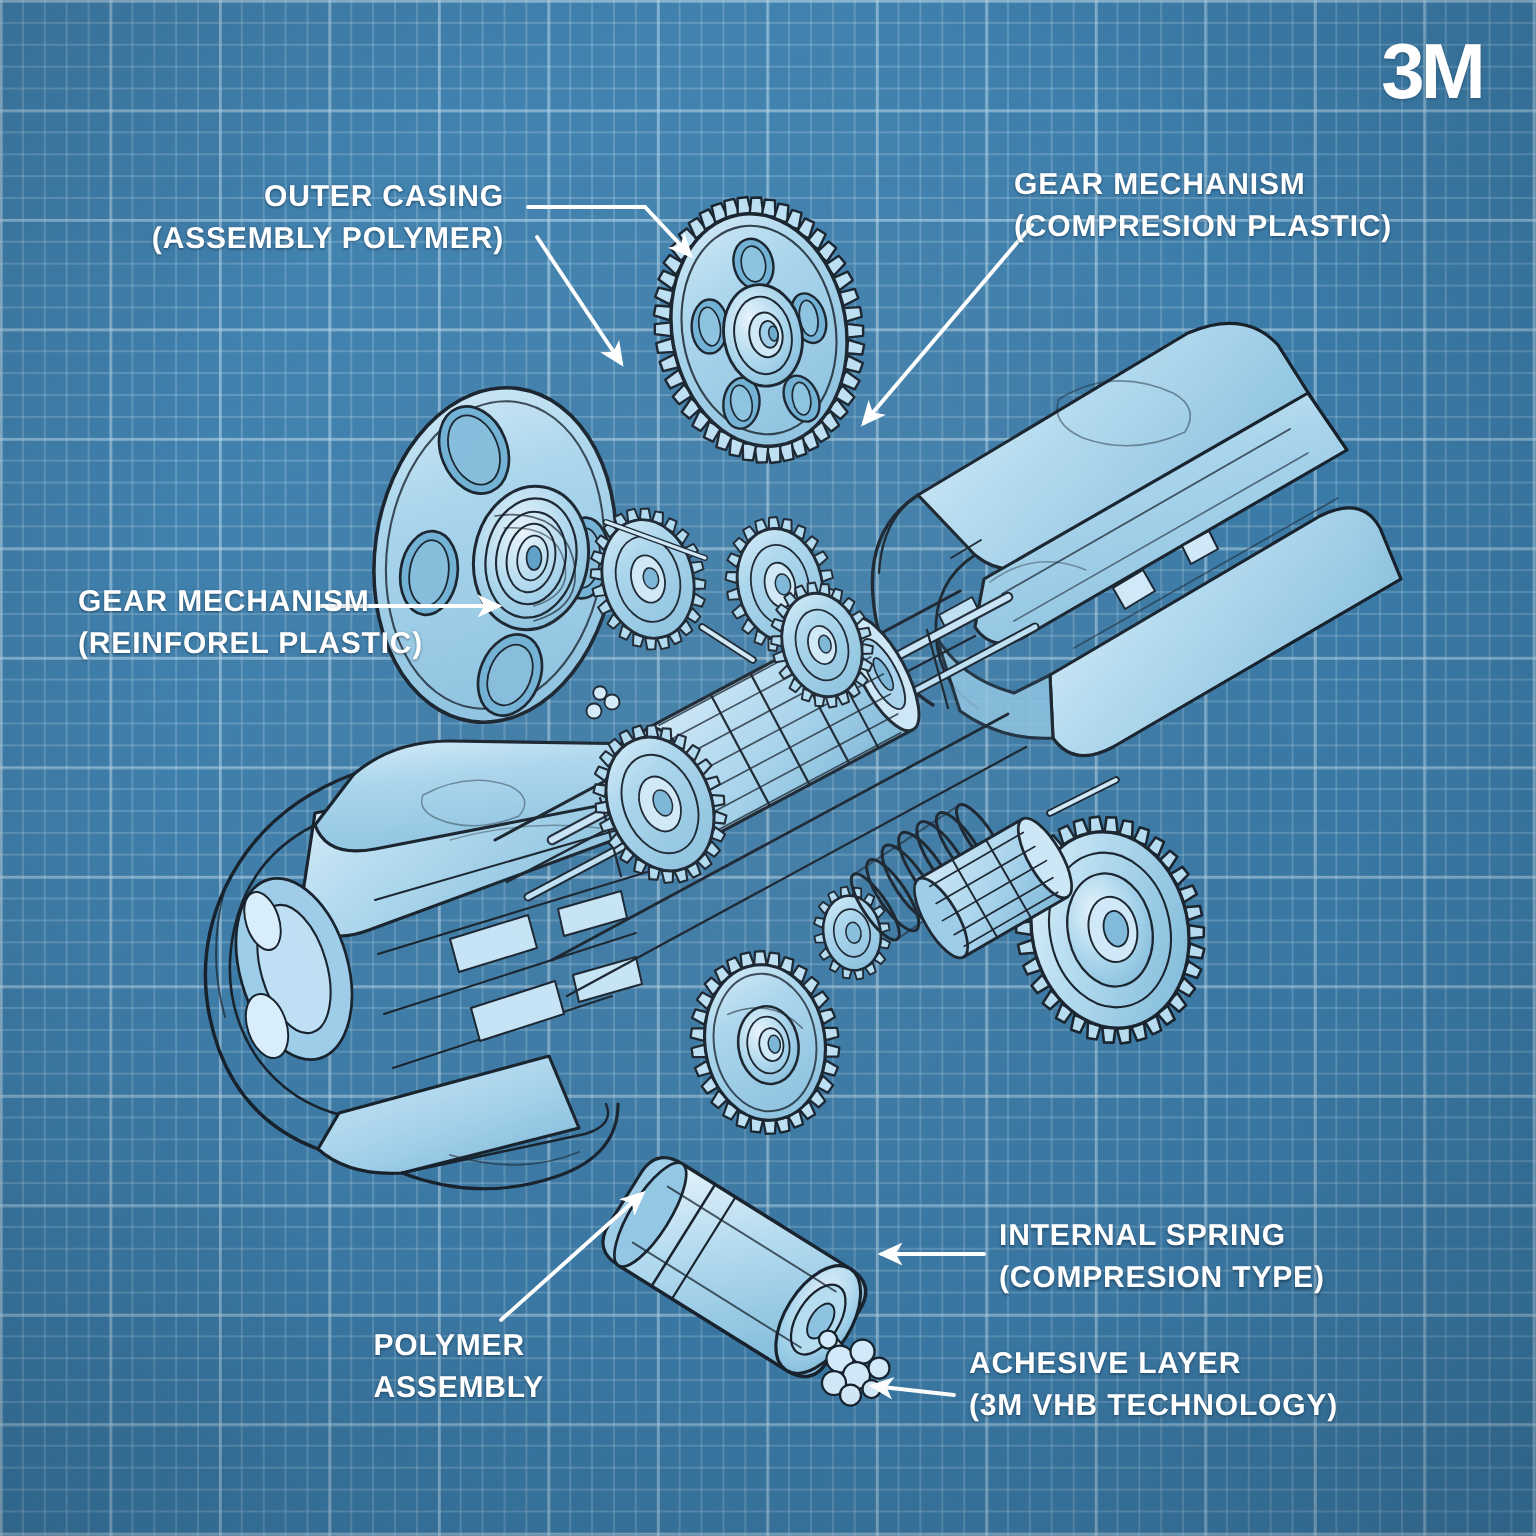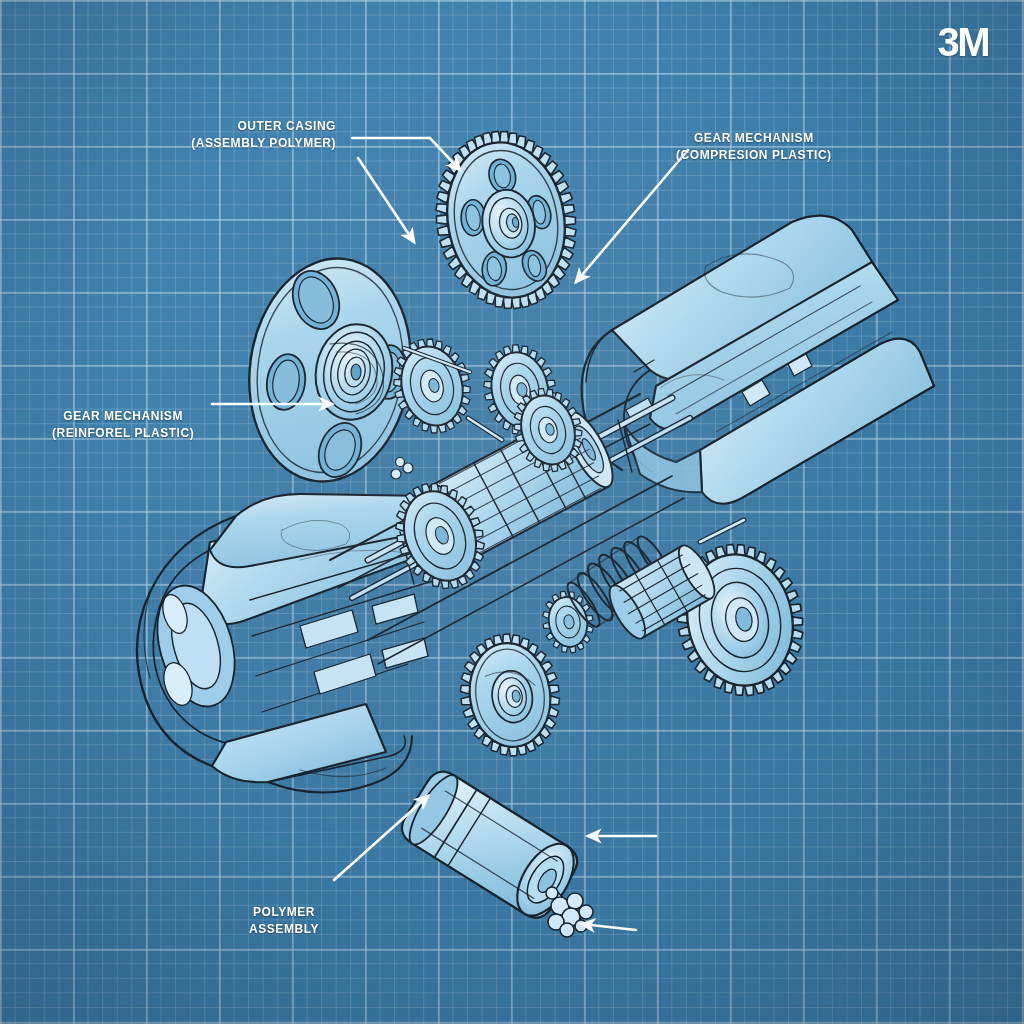--- a/index.html
+++ b/index.html
@@ -31,34 +31,34 @@
   }
   #vignette{
     position:absolute;inset:0;pointer-events:none;
     background:radial-gradient(ellipse at 50% 45%, rgba(255,255,255,.06) 0%, rgba(0,0,0,0) 55%, rgba(0,0,0,.18) 100%);
   }
   
   #drawing{position:absolute;inset:0;}
   
   #brand-logo{
     position:absolute;right:36px;top:22px;
-    color:#ffffff;font-weight:bold;font-size:40px;letter-spacing:-2.5px;
+    color:#ffffff;font-weight:bold;font-size:52px;letter-spacing:-2.5px;
     font-family:"Liberation Sans",sans-serif;line-height:1;
     text-shadow:0 1px 2px rgba(0,0,0,.25);
   }
   
   .callout{
     position:absolute;color:#ffffff;font-weight:bold;
-    font-size:12px;letter-spacing:.55px;line-height:1.38;
+    font-size:20px;letter-spacing:.55px;line-height:1.38;
     text-shadow:0 1px 2px rgba(10,30,50,.55);
     white-space:nowrap;
   }
   .callout .l2{display:block;}
   .ta-right{text-align:right;}
-  .ta-left{text-align:center;margin-top:20px;}
+  .ta-left{text-align:left;}
 </style>
 </head>
 <body>
 
 <div id="stage">
 
   <div id="grid-fine"></div>
   <div id="grid-major"></div>
   <div id="paper-noise"></div>
 
@@ -641,20 +641,28 @@
   <div class="callout ta-left" style="left:676px;top:110px;">
     <span class="l1">GEAR MECHANISM</span>
     <span class="l2">(COMPRESION PLASTIC)</span>
   </div>
 
   <div class="callout ta-left" style="left:52px;top:388px;">
     <span class="l1">GEAR MECHANISM</span>
     <span class="l2">(REINFOREL PLASTIC)</span>
   </div>
 
-
+  <div class="callout ta-left" style="left:666px;top:811px;">
+    <span class="l1">INTERNAL SPRING</span>
+    <span class="l2">(COMPRESION TYPE)</span>
+  </div>
+
+  <div class="callout ta-left" style="left:646px;top:896px;">
+    <span class="l1">ACHESIVE LAYER</span>
+    <span class="l2">(3M VHB TECHNOLOGY)</span>
+  </div>
 
   <div class="callout ta-left" style="left:249px;top:884px;">
     <span class="l1">POLYMER</span>
     <span class="l2">ASSEMBLY</span>
   </div>
 
 </div>
 
 </body></html>

